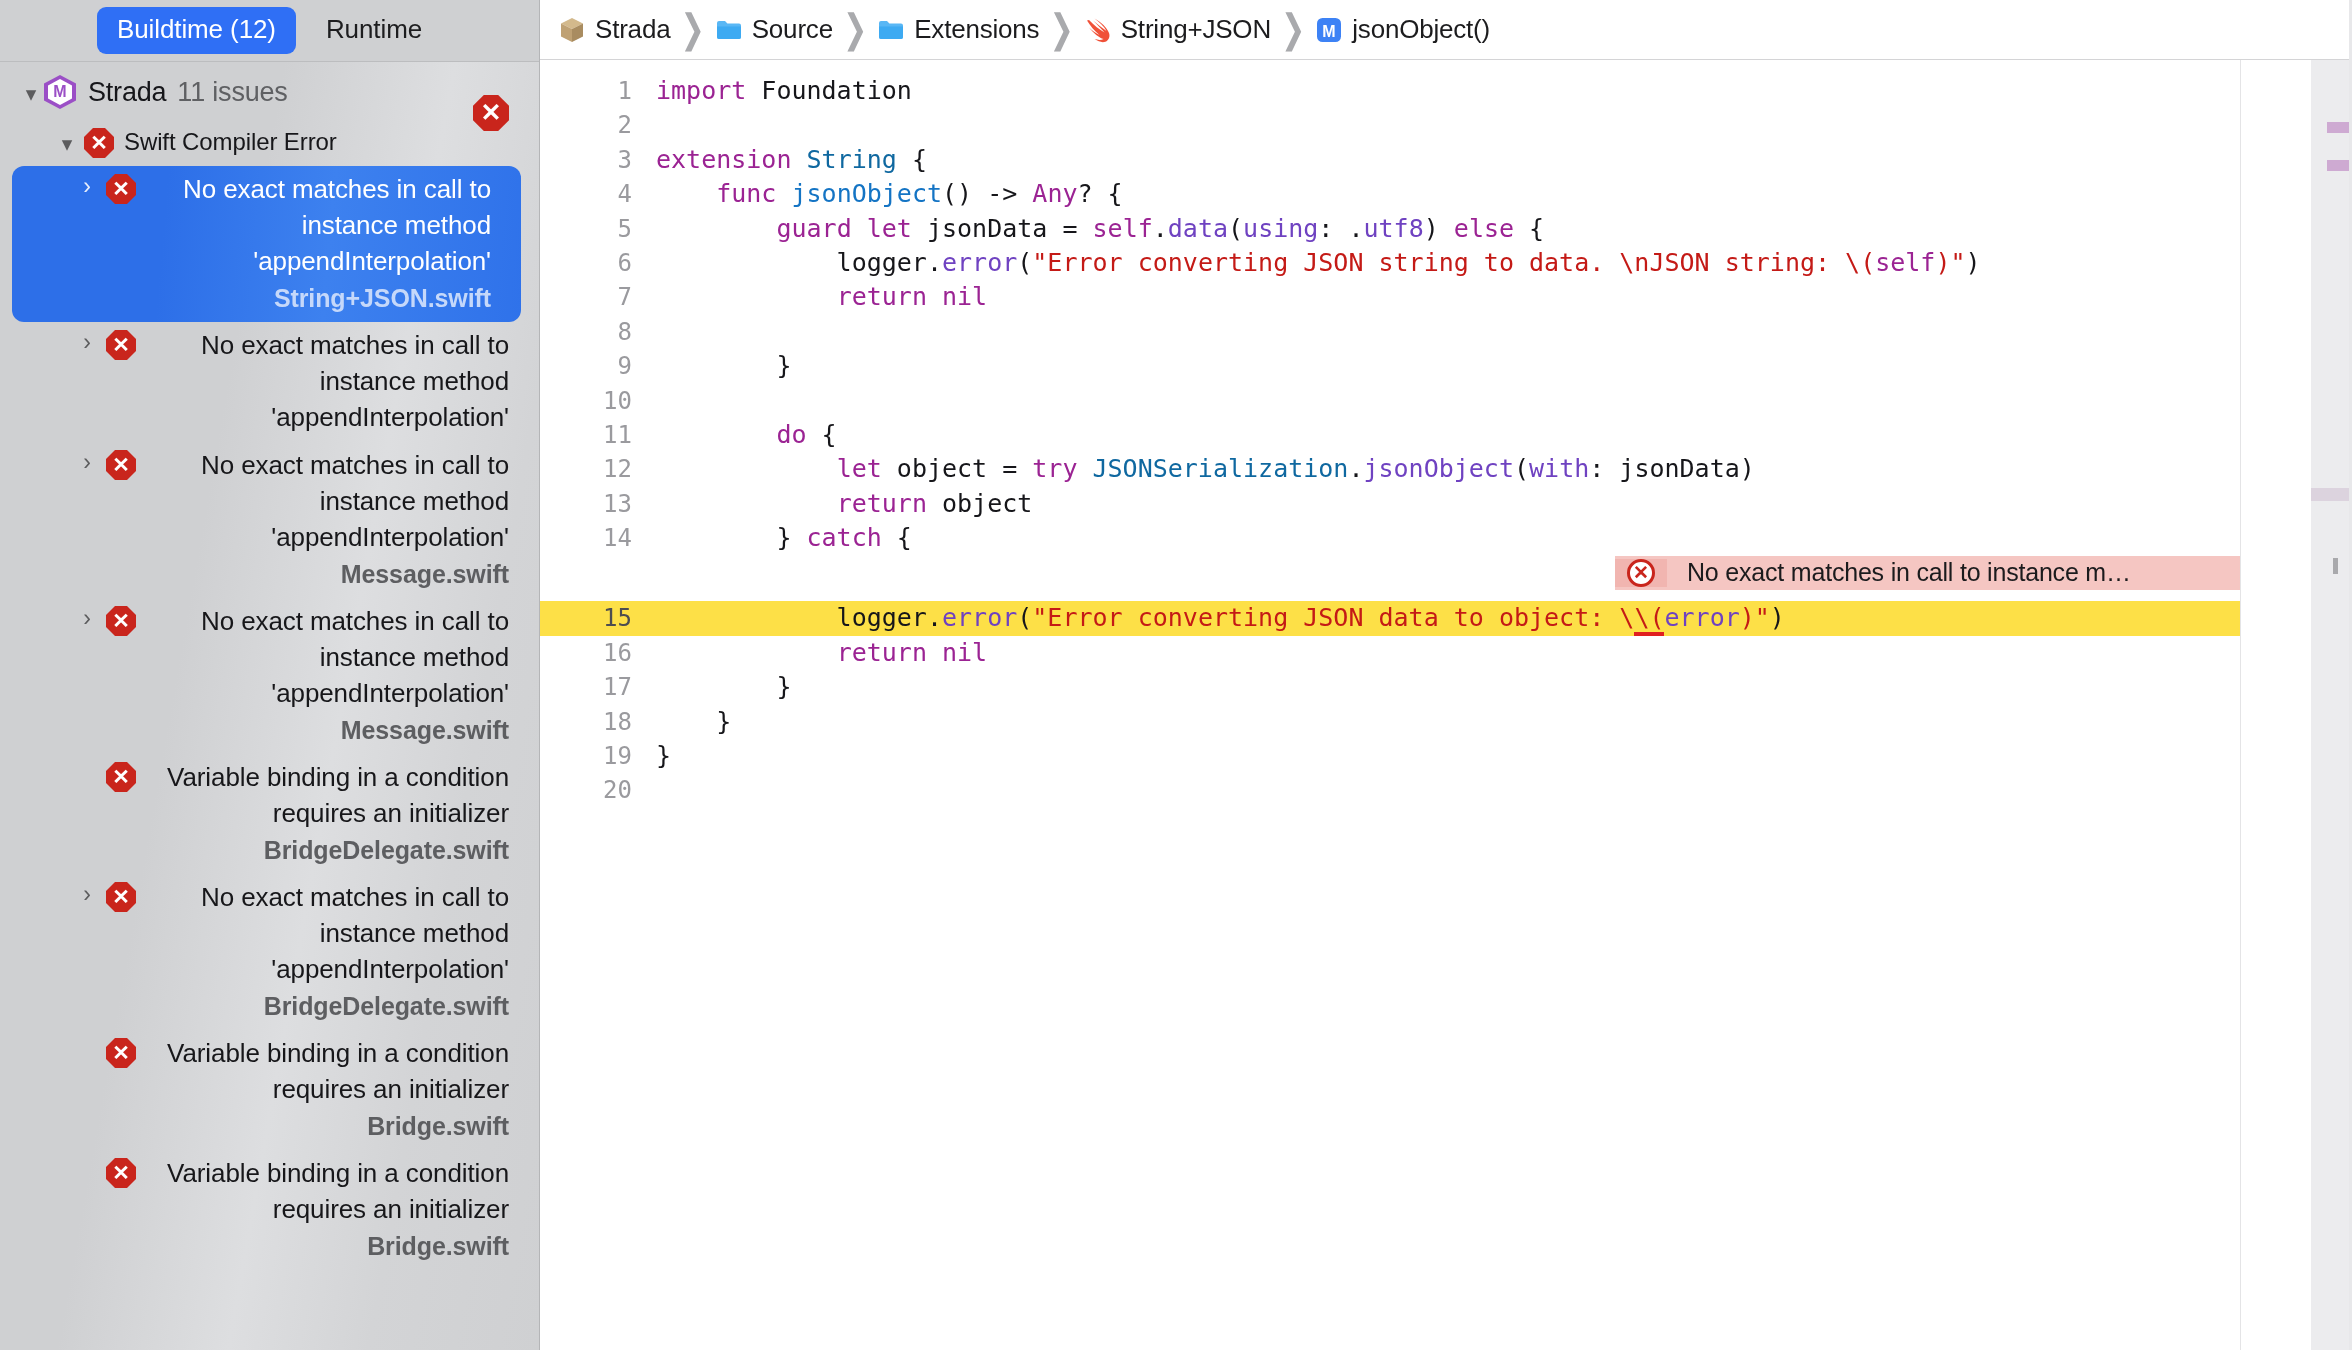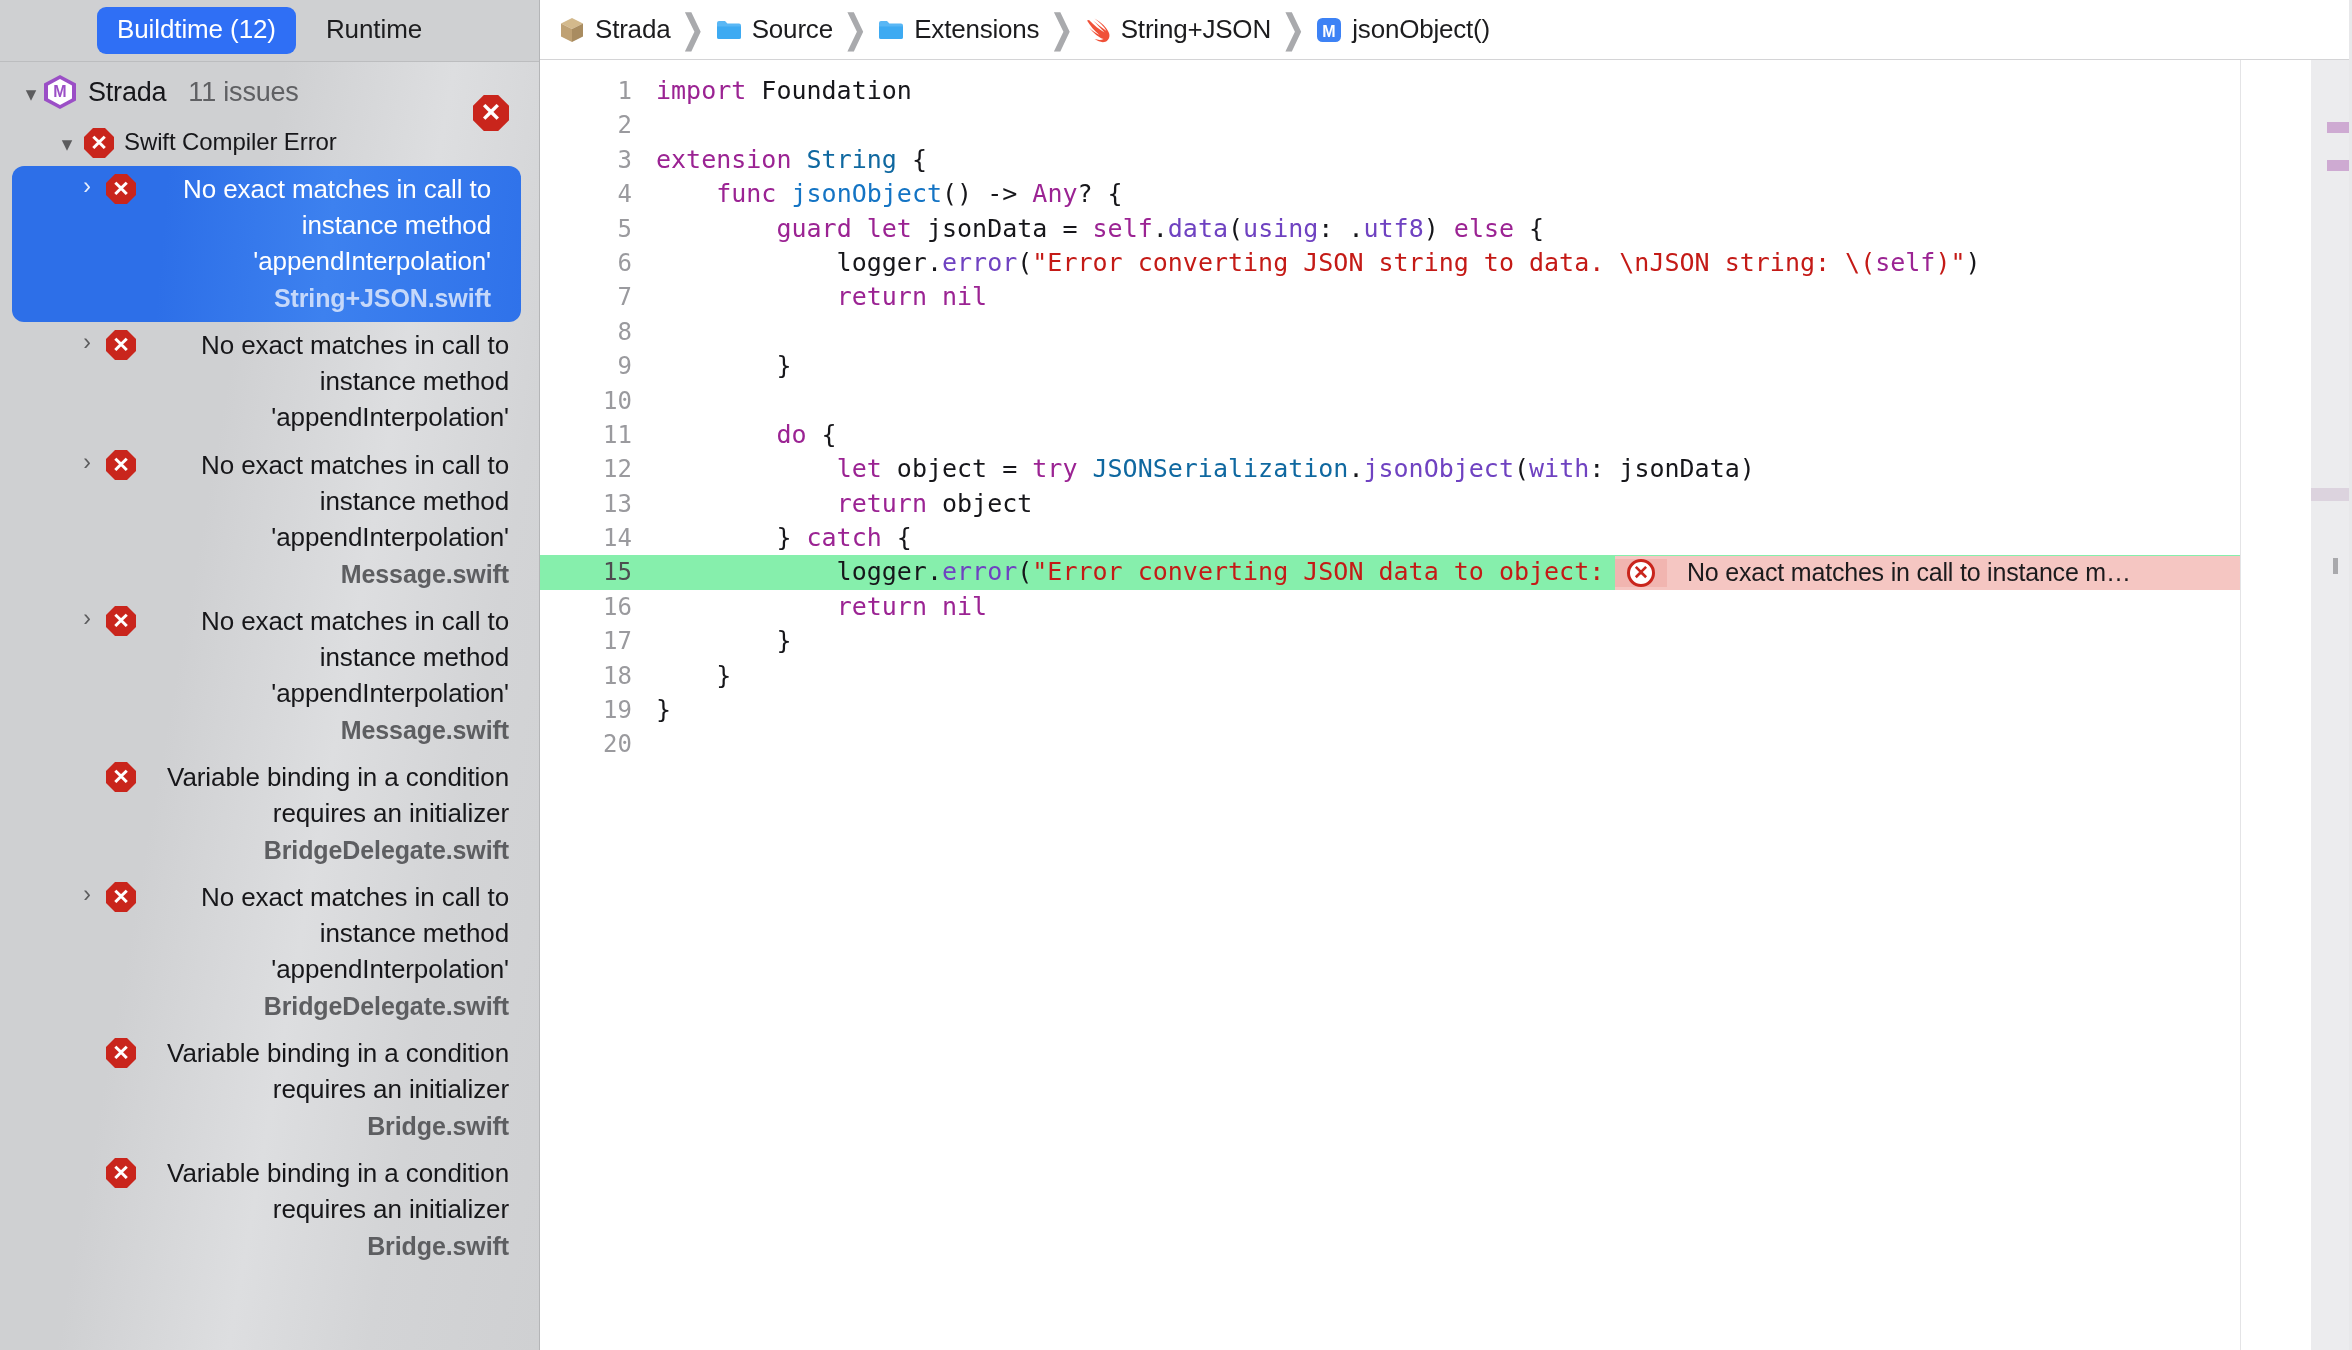--- a/index.html
+++ b/index.html
@@ -80,21 +80,21 @@
     display: flex; align-items: center; justify-content: center;
   }
   .proj-ico .hex-in {
     width: 24px; height: 26px; background: #ffffff;
     clip-path: polygon(50% 0,100% 25%,100% 75%,50% 100%,0 75%,0 25%);
     display: flex; align-items: center; justify-content: center;
     color: #9b4fc6; font-size: 16px; font-weight: 700;
   }
 
   .proj-title { font-size: 27px; color: #16161a; letter-spacing: -0.2px; }
-  .proj-count { font-size: 27px; color: #5f6063; margin-left: 22px; letter-spacing: -0.2px; }
+  .proj-count { font-size: 27px; color: #5f6063; margin-left: 11px; letter-spacing: -0.2px; }
   .group-title { font-size: 24px; color: #17171a; letter-spacing: -0.1px; }
 
   .proj-badge { position: absolute; right: 30px; top: 11px; }
 
   .issue {
     display: flex; align-items: flex-start;
     padding: 5px 16px 7px 66px;
     position: relative;
   }
   .issue-body { flex: 1 1 auto; min-width: 0; padding-right: 14px; }
@@ -149,21 +149,21 @@
     color: #16161a; white-space: pre; tab-size: 4;
   }
   .ln {
     display: block; position: relative; height: 34.4px;
     padding-left: 116px;
   }
   .ln .num {
     position: absolute; left: 0; width: 92px; text-align: right;
     color: #9a9a9e; font-size: 24px;
   }
-  .ln.hl { background: #86efac; }
+  .ln.hl { background: #fde047; margin-top: 46px; }
   .ln.hl .num { color: #4d4d50; }
 
   .k  { color: #9b2393; }  
   .t  { color: #0f68a0; }  
   .fn { color: #1474c4; }  
   .s  { color: #c41a16; }  
   .m  { color: #6f42c1; }  
   .p  { color: #16161a; }
   .underr { border-bottom: 4px solid #e02020; }
 

